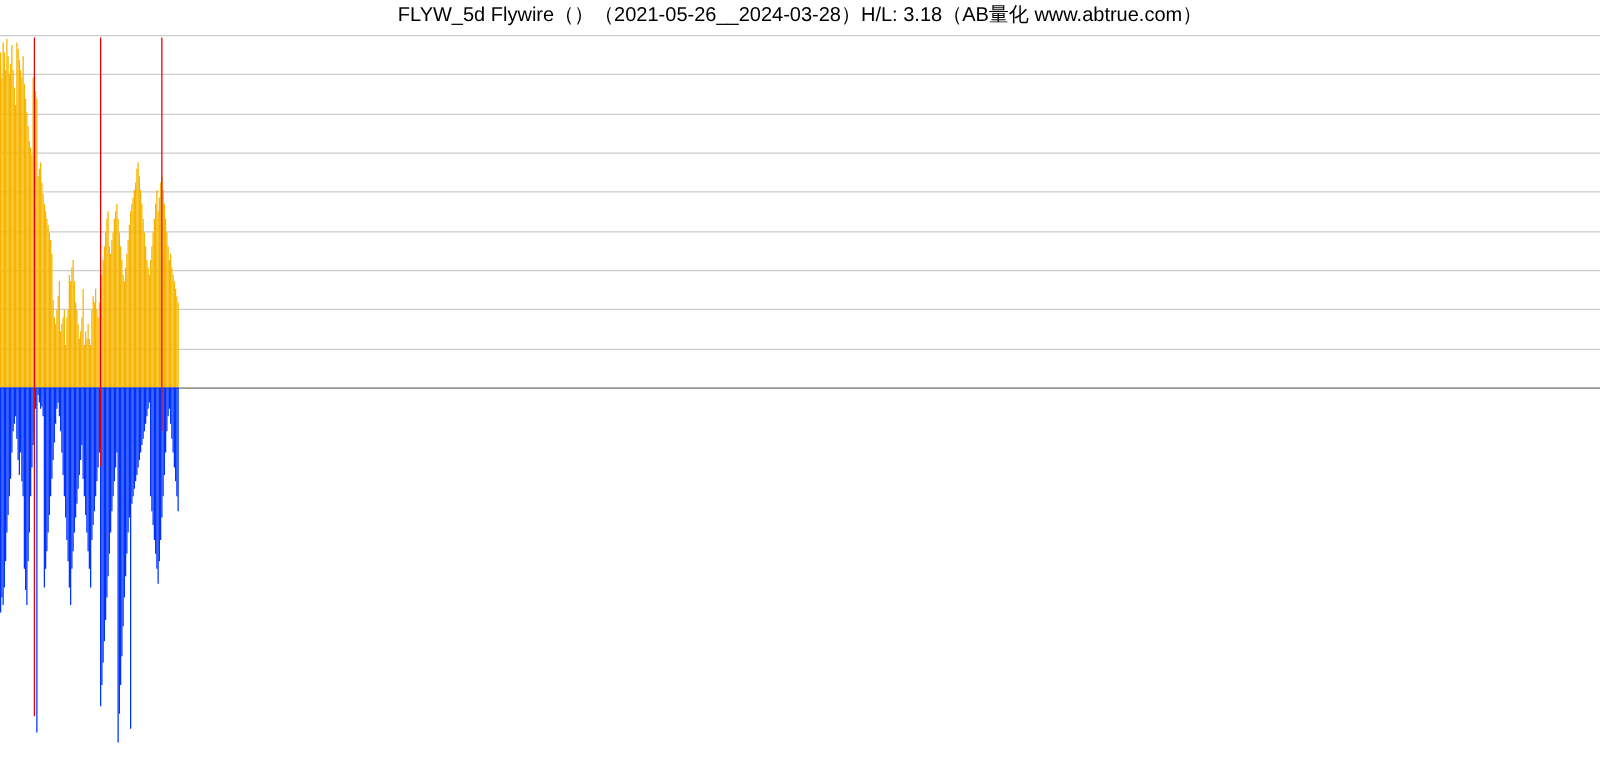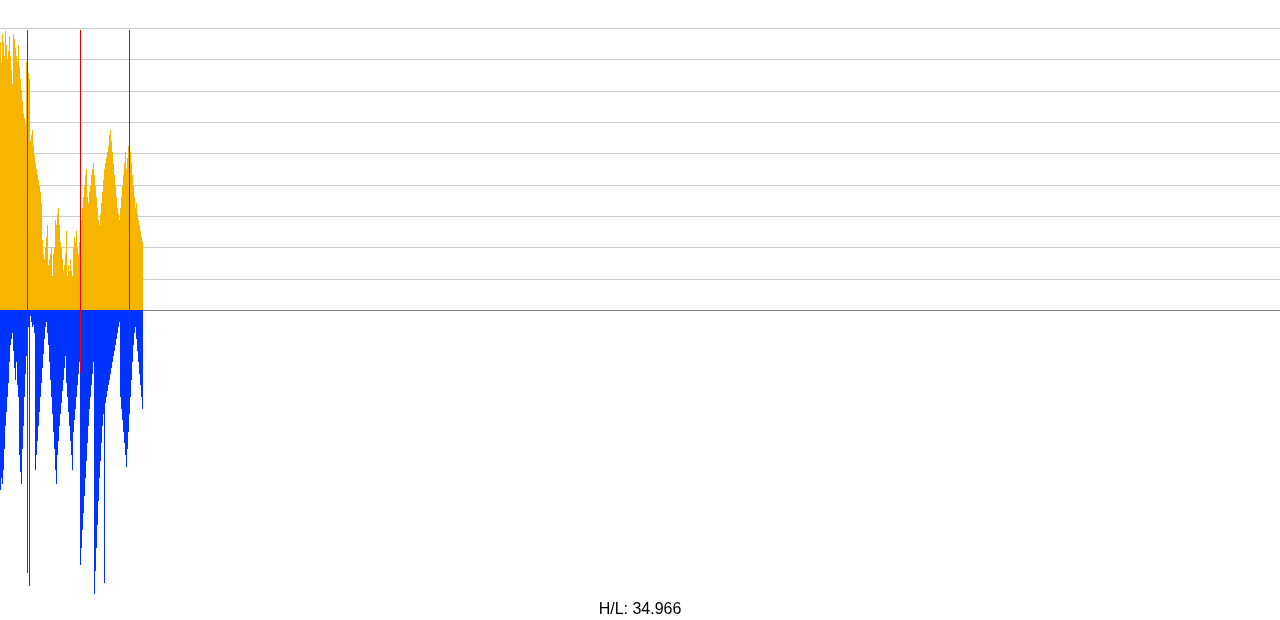--- a/index.html
+++ b/index.html
@@ -71,20 +71,21 @@
   .bar-dn {
     position: absolute;
     top: 0;
   }
 </style>
 </head>
 <body>
 
 <div class="wrap">
 
+  <div class="title">FLYW_5d Flywire（）（2021-05-26__2024-03-28）H/L: 3.18（AB量化  www.abtrue.com）</div>
 
   <div class="plot">
 
     <div class="upper" id="upper">
         <div class="gridline" style="top: 282px;"></div>
         <div class="gridline" style="top: 250.698px;"></div>
         <div class="gridline" style="top: 219.396px;"></div>
         <div class="gridline" style="top: 188.094px;"></div>
         <div class="gridline" style="top: 156.792px;"></div>
         <div class="gridline" style="top: 125.208px;"></div>
@@ -382,15 +383,14 @@
         <div class="bar-dn" style="left: 141px; width: 1px; height: 87px; background: rgb(0, 51, 255);"></div>
         <div class="bar-dn" style="left: 142px; width: 1px; height: 98.6px; background: rgb(0, 51, 255);"></div>
       </div>
     <div id="marks" style="position: absolute; left: 0px; top: 0px; width: 1280px; height: 572px;">
         <div style="position: absolute; left: 27px; width: 1px; top: 2px; height: 543.4px; background: rgb(230, 0, 0);"></div>
         <div style="position: absolute; left: 80px; width: 1px; top: 2px; height: 343.2px; background: rgb(230, 0, 0);"></div>
         <div style="position: absolute; left: 129px; width: 1px; top: 2px; height: 314.6px; background: rgb(230, 0, 0);"></div>
       </div>
   </div>
 
-  <div class="footer">H/L: 34.966</div>
 
 </div>
 
 </body></html>

